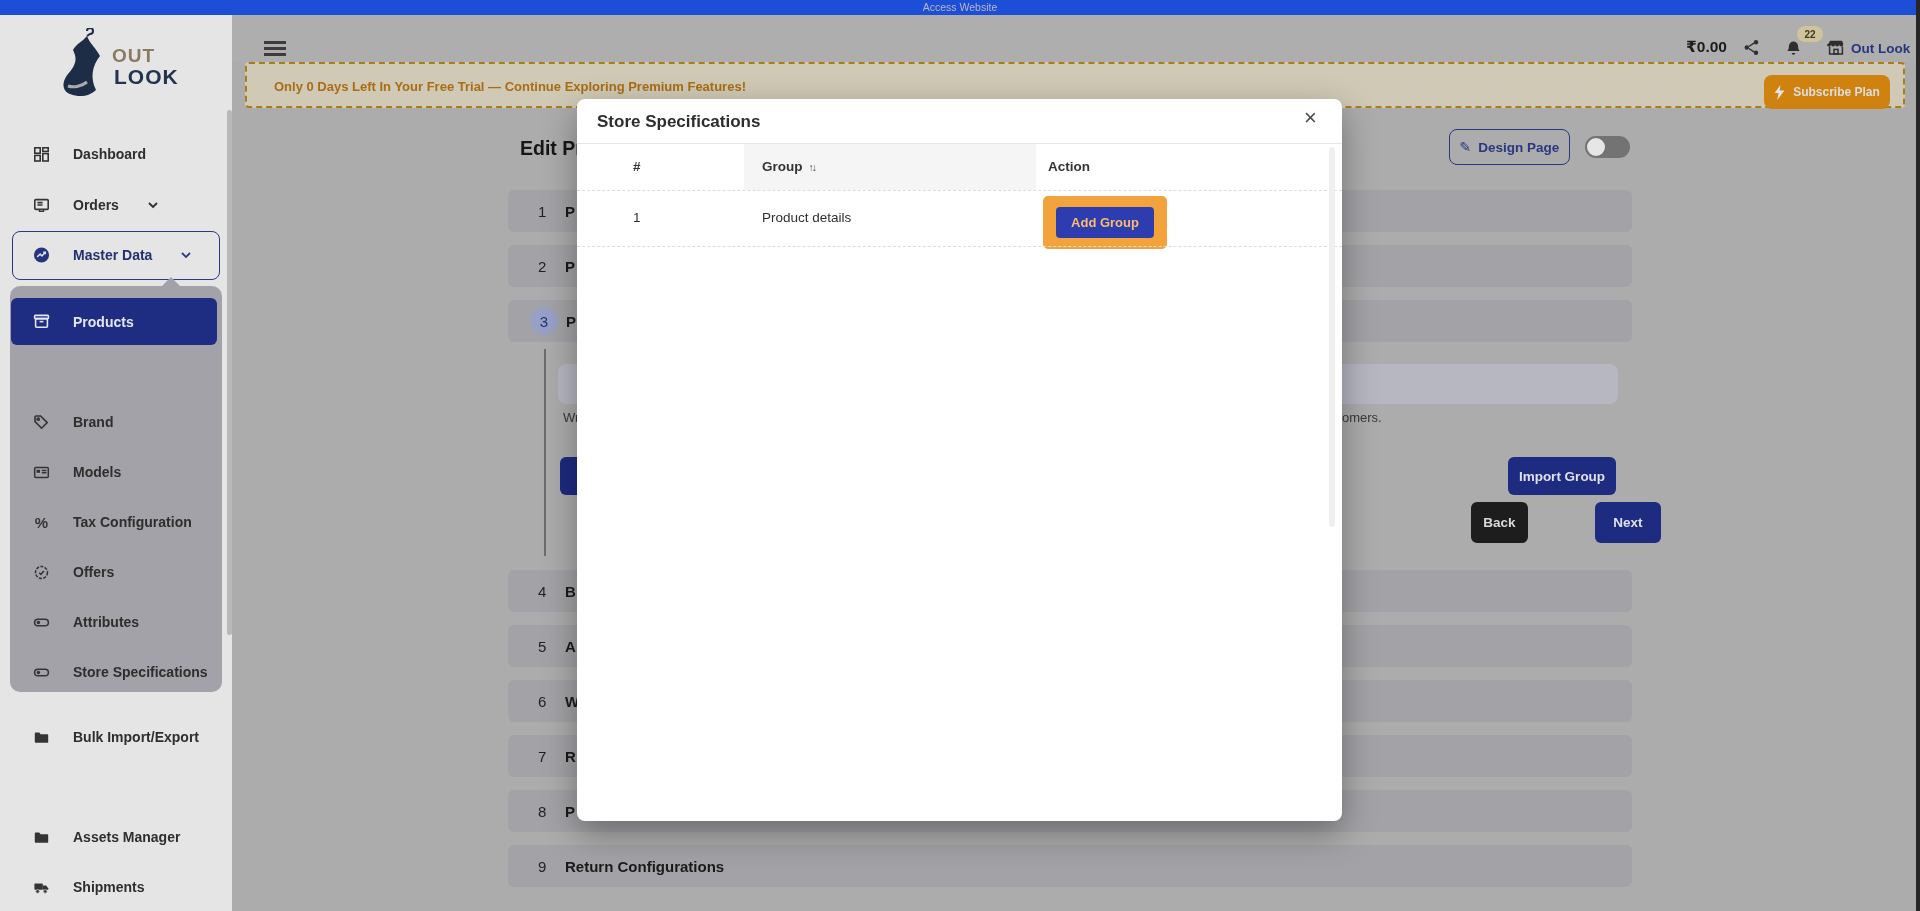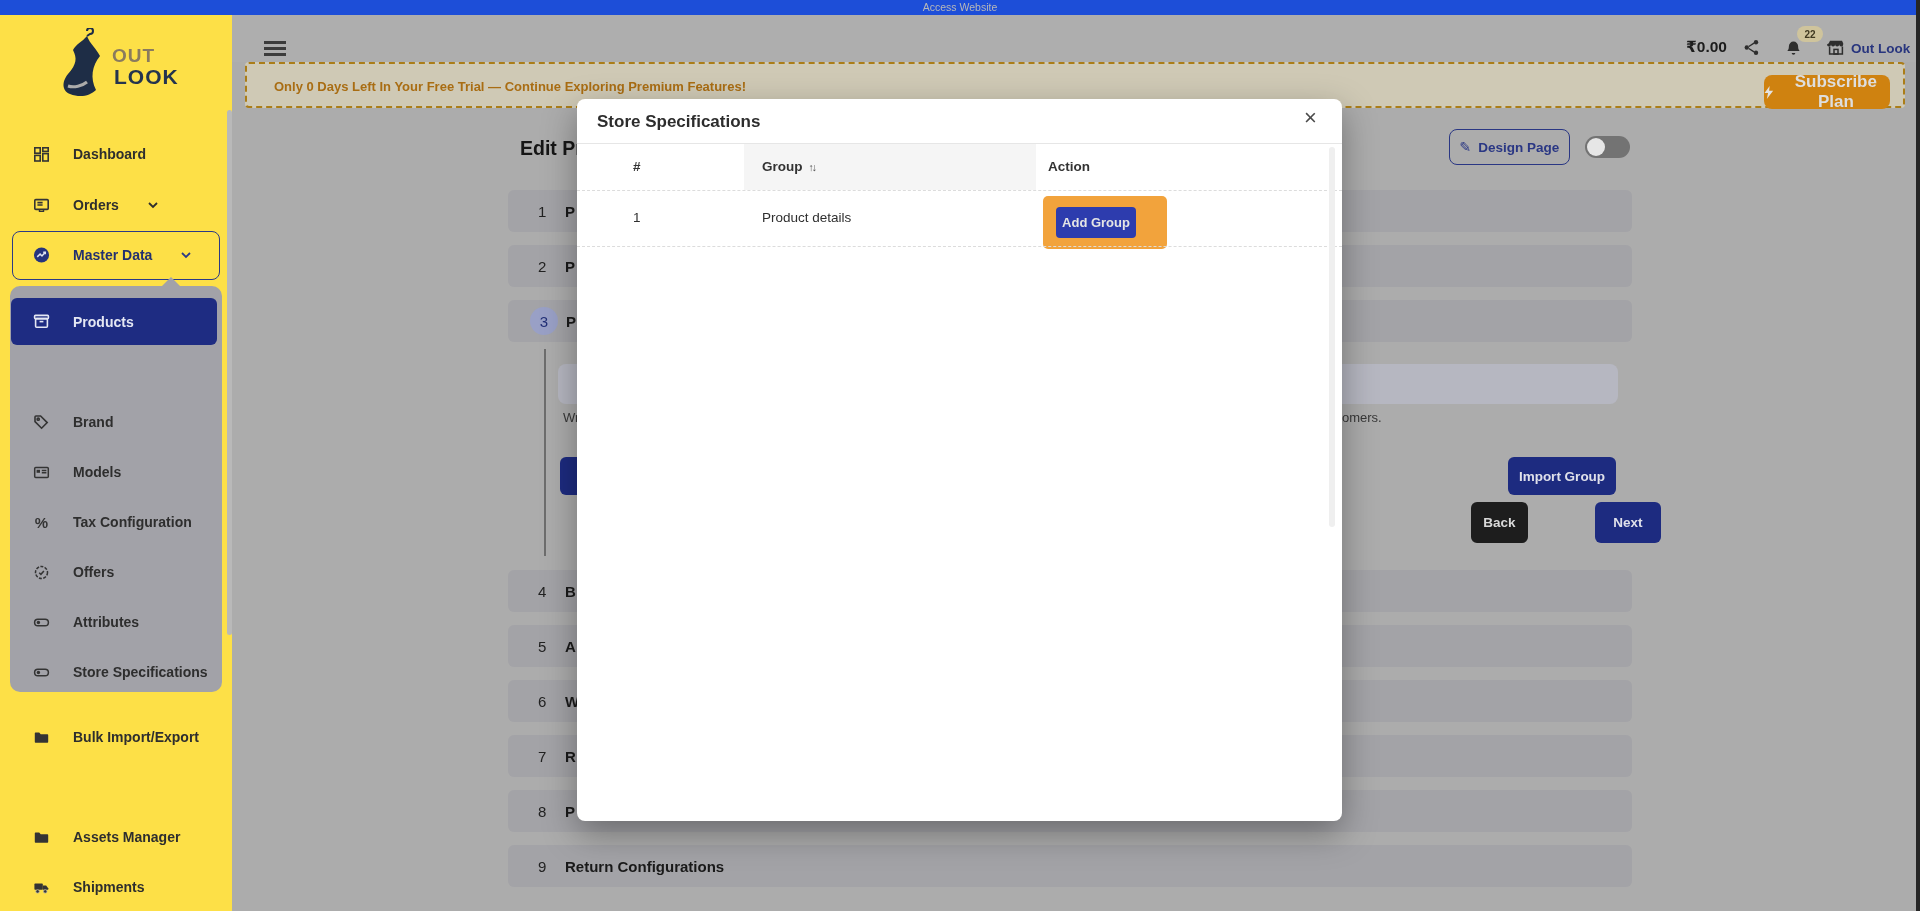--- a/index.html
+++ b/index.html
@@ -9,21 +9,21 @@
 
   
   .topbar { left:0; top:0; width:1920px; height:15px; background:#1d4ed8;
             display:flex; align-items:center; justify-content:center; }
   .topbar span { color:#b8b8b8; font-size:10.5px; line-height:1; }
 
   
   .right-strip { left:1916px; top:0; width:4px; height:911px; background:#262626; z-index:60; }
 
   
-  .sidebar { left:0; top:15px; width:232px; height:896px; background:#fde047; z-index:5; }
+  .sidebar { left:0; top:15px; width:232px; height:896px; background:#e5e5e5; z-index:5; }
   .logo-out  { left:112px; top:30px; font-size:19px; font-weight:800; color:#8a7b5e; letter-spacing:1px; }
   .logo-look { left:114px; top:50px; font-size:21px; font-weight:800; color:#24344e; letter-spacing:1px; }
   .nav-item { left:0; width:232px; height:34px; display:flex; align-items:center;
               padding-left:33px; gap:23px; cursor:pointer; }
   .nav-item .lbl { font-size:14px; font-weight:600; color:#2e2e2e; white-space:nowrap; }
   .nav-item .ic { width:17px; height:17px; color:#343434; flex:0 0 17px; display:flex; align-items:center; justify-content:center; }
   .chev { margin-left:6px; display:flex; color:#2e2e2e; }
   .md-box { left:12px; top:216px; width:208px; height:49px; border:1.5px solid #2b3a86; border-radius:8px; }
   .md-row .lbl { color:#23306f; }
   .md-row .chev { color:#2b3a86; }
@@ -46,21 +46,21 @@
   .badge { left:1797px; top:26px; min-width:26px; height:16px; background:#cfc49c; border-radius:8px;
            color:#403a22; font-size:10px; font-weight:700; display:flex; align-items:center; justify-content:center; padding:0 4px; }
   .storelbl { left:1851px; top:41px; font-size:13.5px; font-weight:700; color:#28357e; cursor:pointer; }
 
   
   .banner { left:245px; top:62px; width:1660px; height:46px; background:#cfc9b5;
             border:2px dashed #ab7d18; border-radius:4px; z-index:6; }
   .banner-msg { left:27px; top:15px; font-size:13px; font-weight:700; color:#a96d13; white-space:nowrap; }
   .subscribe { left:1517px; top:11px; width:126px; height:34px; background:#cf8210; border-radius:8px;
                display:flex; align-items:center; justify-content:center; gap:8px; cursor:pointer; }
-  .subscribe span { color:#dedede; font-size:17px; font-weight:700;text-align:center; }
+  .subscribe span { color:#dedede; font-size:12px; font-weight:700; }
 
   
   .content { left:232px; top:62px; width:1684px; height:849px; background:#acacac; }
   .page-title { left:520px; top:137px; font-size:19.5px; font-weight:700; color:#161616; white-space:nowrap; }
   .design-btn { left:1449px; top:129px; width:121px; height:36px; border:1.5px solid #2a3784; border-radius:8px;
                 display:flex; align-items:center; justify-content:center; gap:7px; color:#2a3784; cursor:pointer; }
   .design-btn .glyph { font-size:14px; }
   .design-btn span.t { font-size:13.5px; font-weight:700; }
   .toggle { left:1585px; top:136px; width:45px; height:22px; background:#737373; border-radius:11px; cursor:pointer; }
   .toggle .knob { position:absolute; left:2px; top:2px; width:18px; height:18px; background:#e6e6e6; border-radius:50%; }
@@ -95,22 +95,22 @@
   .th { top:60px; font-size:13.5px; font-weight:700; color:#333; }
   .th-hash { left:56px; }
   .th-group { left:185px; display:flex; gap:6px; align-items:center; cursor:pointer; }
   .sort { font-size:10.5px; color:#555; letter-spacing:-2px; }
   .thead-line { left:0; top:91px; width:765px; border-top:1px dashed #dcdcdc; }
   .td { top:111px; font-size:13.5px; color:#2f2f2f; }
   .td-hash { left:56px; }
   .td-group { left:185px; }
   .row-line { left:0; top:147px; width:765px; border-top:1px dashed #dcdcdc; }
   .highlight { left:466px; top:97px; width:124px; height:53px; background:#f2a33c; border-radius:5px; }
-  .addgroup { left:479px; top:108px; width:80px; height:31px; background:#2d3cae; border-radius:4px;
-              color:#e5e5e5; font-size:13px; font-weight:700; display:flex; align-items:center; justify-content:center; cursor:pointer; }
+  .addgroup { left:479px; top:108px; width:98px; height:31px; background:#2d3cae; border-radius:4px;
+              color:#fdba74; font-size:13px; font-weight:700; display:flex; align-items:center; justify-content:center; cursor:pointer; }
   .modal-scroll { left:752px; top:48px; width:6px; height:380px; background:#efefef; border-radius:3px; }
 </style>
 </head>
 <body>
 
 <div class="abs topbar">
   <span>Access Website</span>
 </div>
 
 <div class="abs sidebar">

